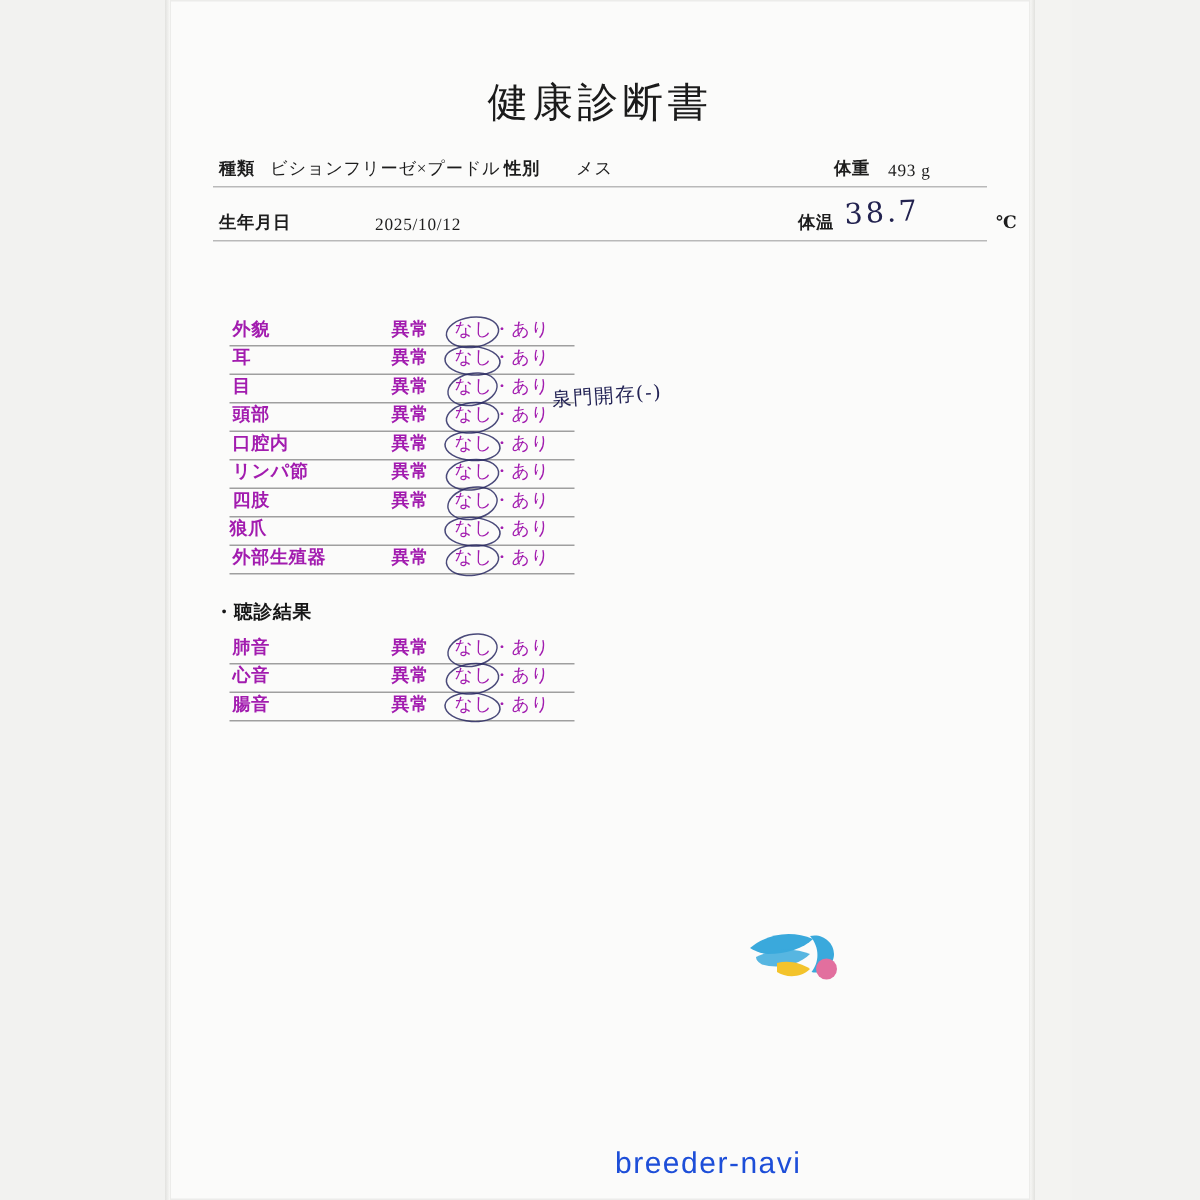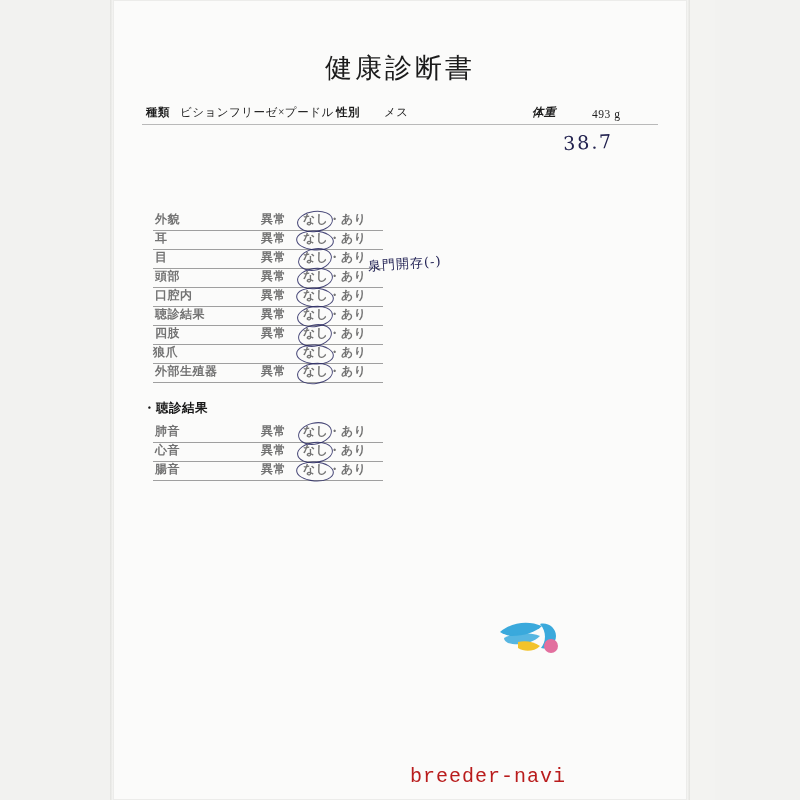--- a/index.html
+++ b/index.html
@@ -106,21 +106,21 @@
   }
 
   
   .exam-row {
     position: absolute;
     left: 40px;
     width: 230px;
     height: 18px;
     border-bottom: 1px solid #9f9f9f;
     font-size: 12px;
-    color: #737373;
+    color: #a21caf;
   }
   .exam-row .name {
     position: absolute;
     left: 2px;
     bottom: 2px;
     font-weight: bold;
     letter-spacing: 0.5px;
     white-space: nowrap;
   }
   .exam-row .name.indent { left: 0; }
@@ -129,21 +129,21 @@
     left: 108px;
     bottom: 2px;
     font-weight: bold;
     letter-spacing: 0.5px;
     text-align: center;
   }
   .exam-row .choice {
     position: absolute;
     left: 150px;
     bottom: 2px;
-    font-weight: bold;
+    font-weight: normal;
     letter-spacing: 0.5px;
     white-space: nowrap;
   }
 
   
   .circle-mark {
     position: absolute;
     left: 144px;
     bottom: -2px;
     width: 34px;
@@ -186,46 +186,52 @@
     width: 66px;
     height: 46px;
   }
 
   
   .watermark {
     position: absolute;
     left: 410px;
     top: 765px;
     font-size: 20px;
-    color: #b91c1c;
-    font-family: Liberation Mono, monospace;
+    color: #1d4ed8;
+    font-family: Liberation Sans, sans-serif;
     letter-spacing: 1px;
   }
 </style>
 </head>
 <body>
 
 <div id="page">
 
   <div class="gutter-left"></div>
   <div class="gutter-right"></div>
 
   <div class="sheet">
 
     <div class="doc-title">健康診断書</div>
 
     <div class="info-row" style="top:98px;">
       <span class="cell lbl" style="left:4px;">種類</span>
       <span class="cell val" style="left:38px;">ビションフリーゼ×プードル</span>
       <span class="cell lbl" style="left:194px;">性別</span>
       <span class="cell val" style="left:242px;">メス</span>
-      <span class="cell lbl" style="left:390px;font-style:italic;">体重</span>
+      <span class="cell lbl" style="left:414px;">体重</span>
       <span class="cell val" style="left:450px;text-align:center;">493 g</span>
     </div>
 
+    <div class="info-row" style="top:134px;">
+      <span class="cell lbl" style="left:4px;">生年月日</span>
+      <span class="cell val" style="left:108px;">2025/10/12</span>
+      <span class="cell lbl" style="left:390px;">体温</span>
+      <span class="cell lbl" style="left:522px; bottom:5px;">℃</span>
+    </div>
     <div class="temp-hand" style="left:450px; top:131px;">38.7</div>
 
 
     <div class="exam-row" style="top:212px;">
       <span class="name">外貌</span>
       <span class="abn">異常</span>
       <span class="choice">なし・あり</span>
       <span class="circle-mark"></span>
     </div>
 
@@ -252,21 +258,21 @@
     <div class="hand-note" style="left:255px; top:255px;">泉門開存(-)</div>
 
     <div class="exam-row" style="top:288px;">
       <span class="name">口腔内</span>
       <span class="abn">異常</span>
       <span class="choice">なし・あり</span>
       <span class="circle-mark v2"></span>
     </div>
 
     <div class="exam-row" style="top:307px;">
-      <span class="name">聴診結果</span>
+      <span class="name">リンパ節</span>
       <span class="abn">異常</span>
       <span class="choice">なし・あり</span>
       <span class="circle-mark"></span>
     </div>
 
     <div class="exam-row" style="top:326px;">
       <span class="name">四肢</span>
       <span class="abn">異常</span>
       <span class="choice">なし・あり</span>
       <span class="circle-mark v3"></span>

